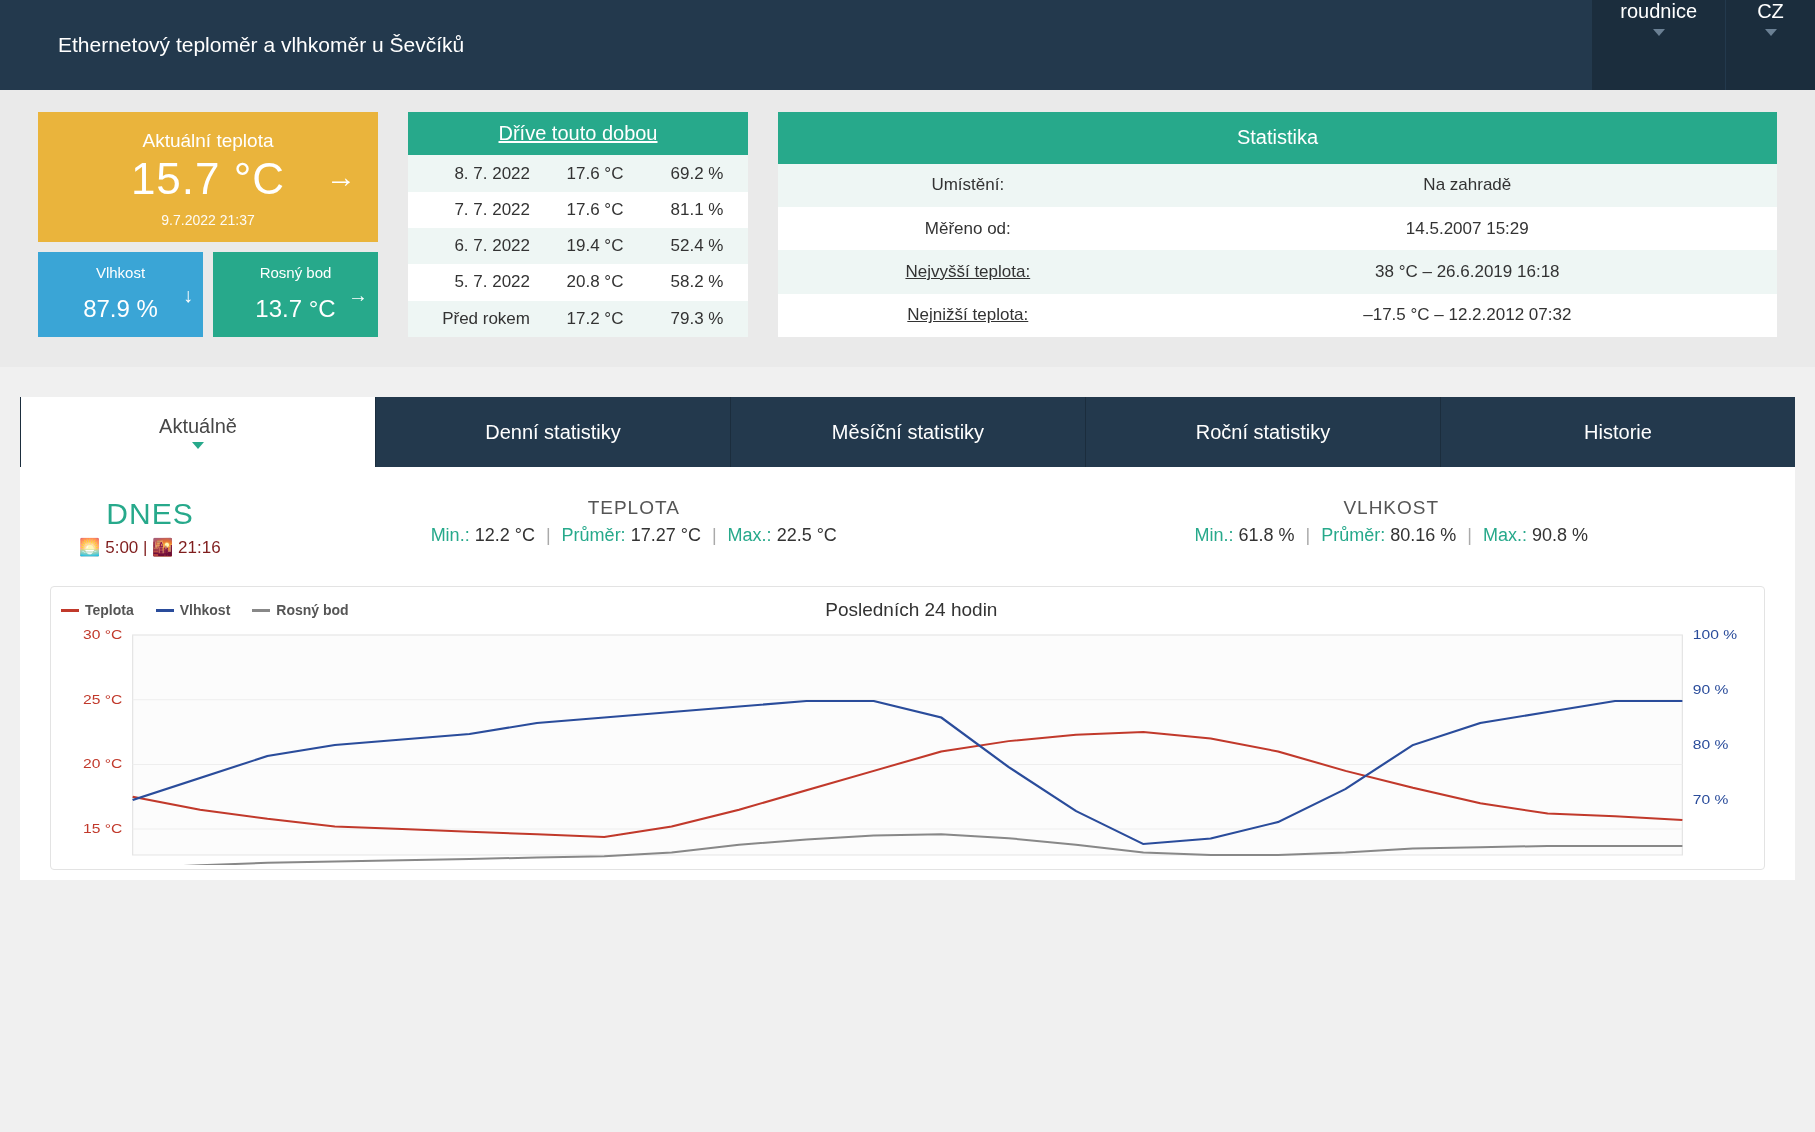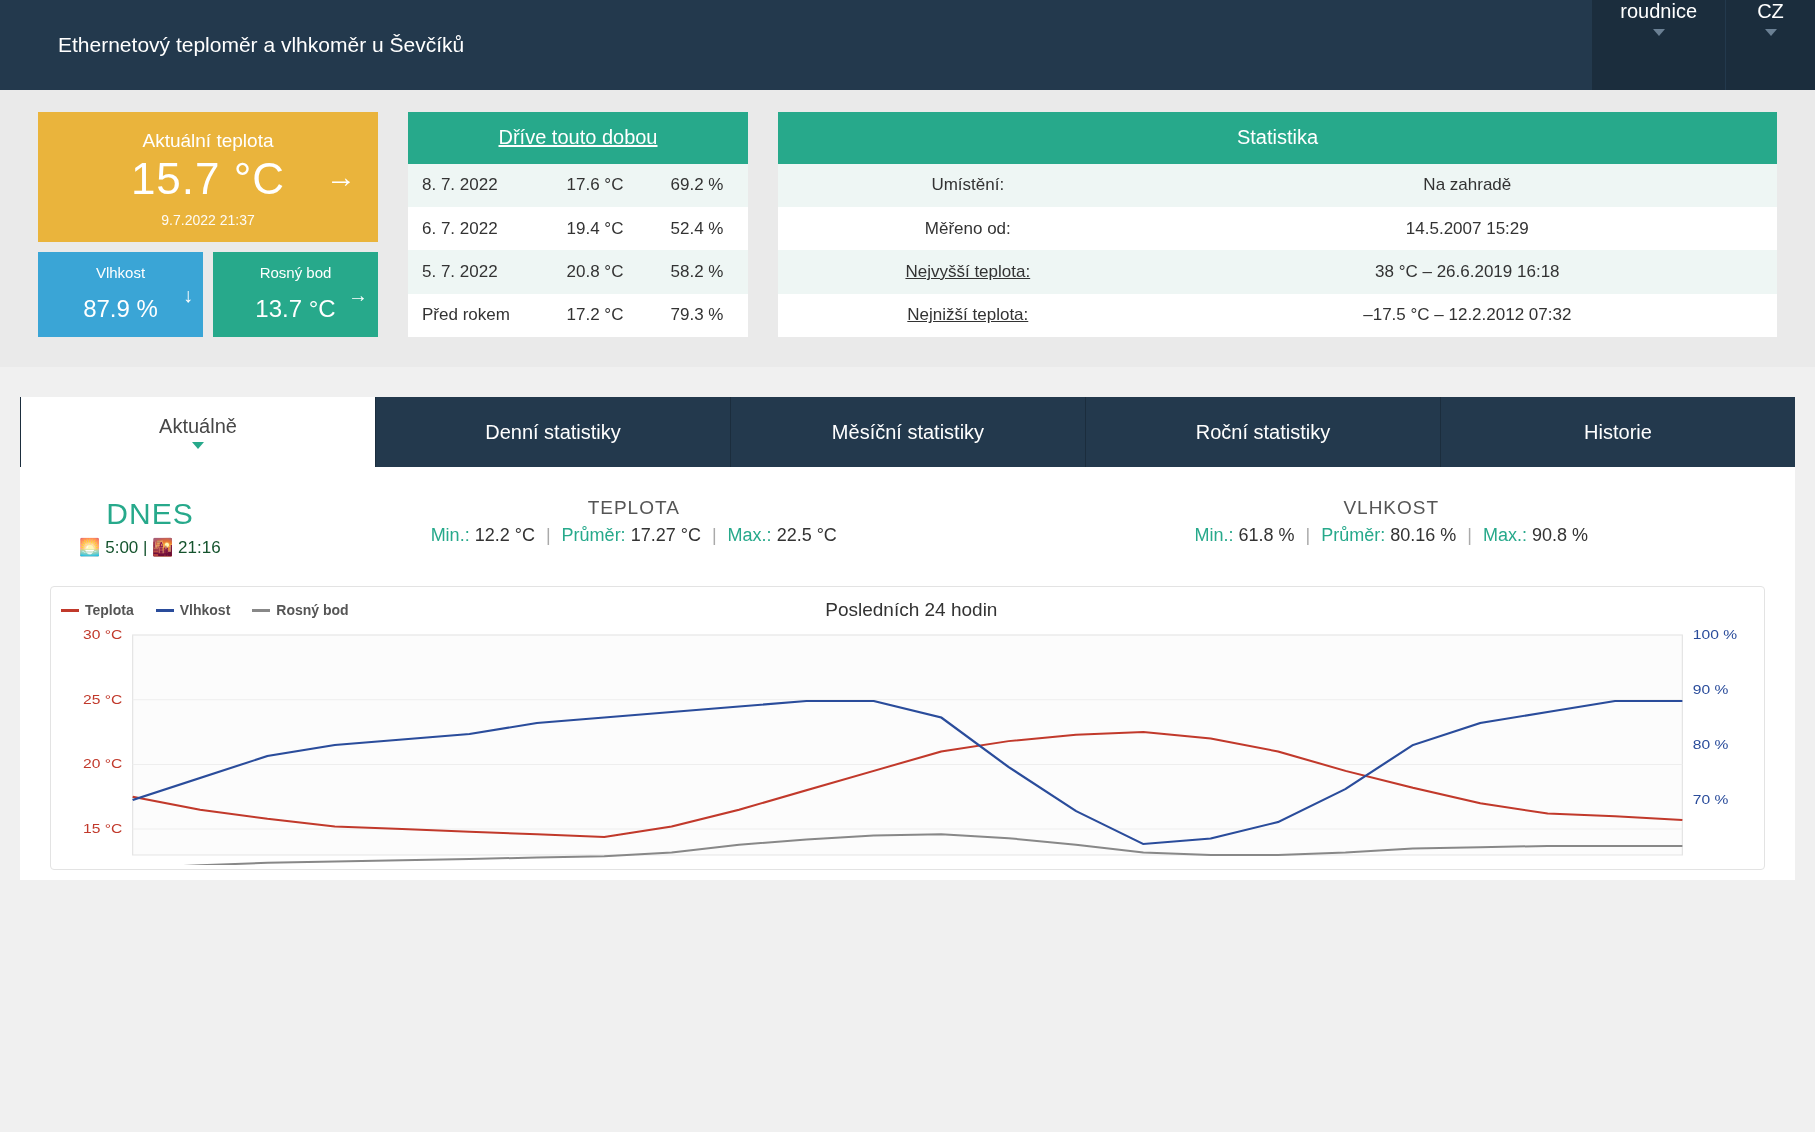--- a/index.html
+++ b/index.html
@@ -94,21 +94,21 @@
   text-align: center;
 }
 .table th.underline { text-decoration: underline; }
 .table td {
   padding: 8px 14px;
   font-size: 17px;
   color: #333;
 }
 .table tr:nth-child(odd) td { background: #eef6f4; }
 .table tr:nth-child(even) td { background: #fff; }
-.table.hist td:nth-child(1) { text-align: left; width: 40%; }
+.table.hist td:nth-child(1) { text-align: right; width: 40%; }
 .table.hist td:nth-child(2) { text-align: center; width: 30%; }
 .table.hist td:nth-child(3) { text-align: center; width: 30%; }
 .table.stats td:nth-child(1) { text-align: center; width: 38%; }
 .table.stats td:nth-child(2) { text-align: center; width: 62%; }
 .table.stats td.underline { text-decoration: underline; }
 
 .mid-section {
   background: #f0f0f0;
   padding: 0 20px;
   border-radius: 16px;
@@ -149,21 +149,21 @@
 }
 .dnes { text-align: center; }
 .dnes .big {
   color: #27a98b;
   font-size: 30px;
   font-weight: 500;
   letter-spacing: 1px;
 }
 .dnes .sun {
   font-size: 17px;
-  color: #14532d;
+  color: #7f1d1d;
   margin-top: 6px;
 }
 .stat-col { text-align: center; }
 .stat-col .title {
   font-size: 19px;
   color: #555;
   letter-spacing: 1px;
   margin-bottom: 6px;
 }
 .stat-col .line { font-size: 18px; }
@@ -240,20 +240,25 @@
     <tbody>
         <tr>
           <th colspan="3" class="underline">Dříve touto dobou</th>
         </tr>
     </tbody>
       <tbody id="hist-body">
         <tr>
           <td>8. 7. 2022</td>
                   <td>17.6 °C</td>
                   <td>69.2 %</td>
+        </tr>
+        <tr>
+          <td>7. 7. 2022</td>
+                  <td>17.6 °C</td>
+                  <td>81.1 %</td>
         </tr>
         <tr>
           <td>6. 7. 2022</td>
                   <td>19.4 °C</td>
                   <td>52.4 %</td>
         </tr>
         <tr>
           <td>5. 7. 2022</td>
                   <td>20.8 °C</td>
                   <td>58.2 %</td>

